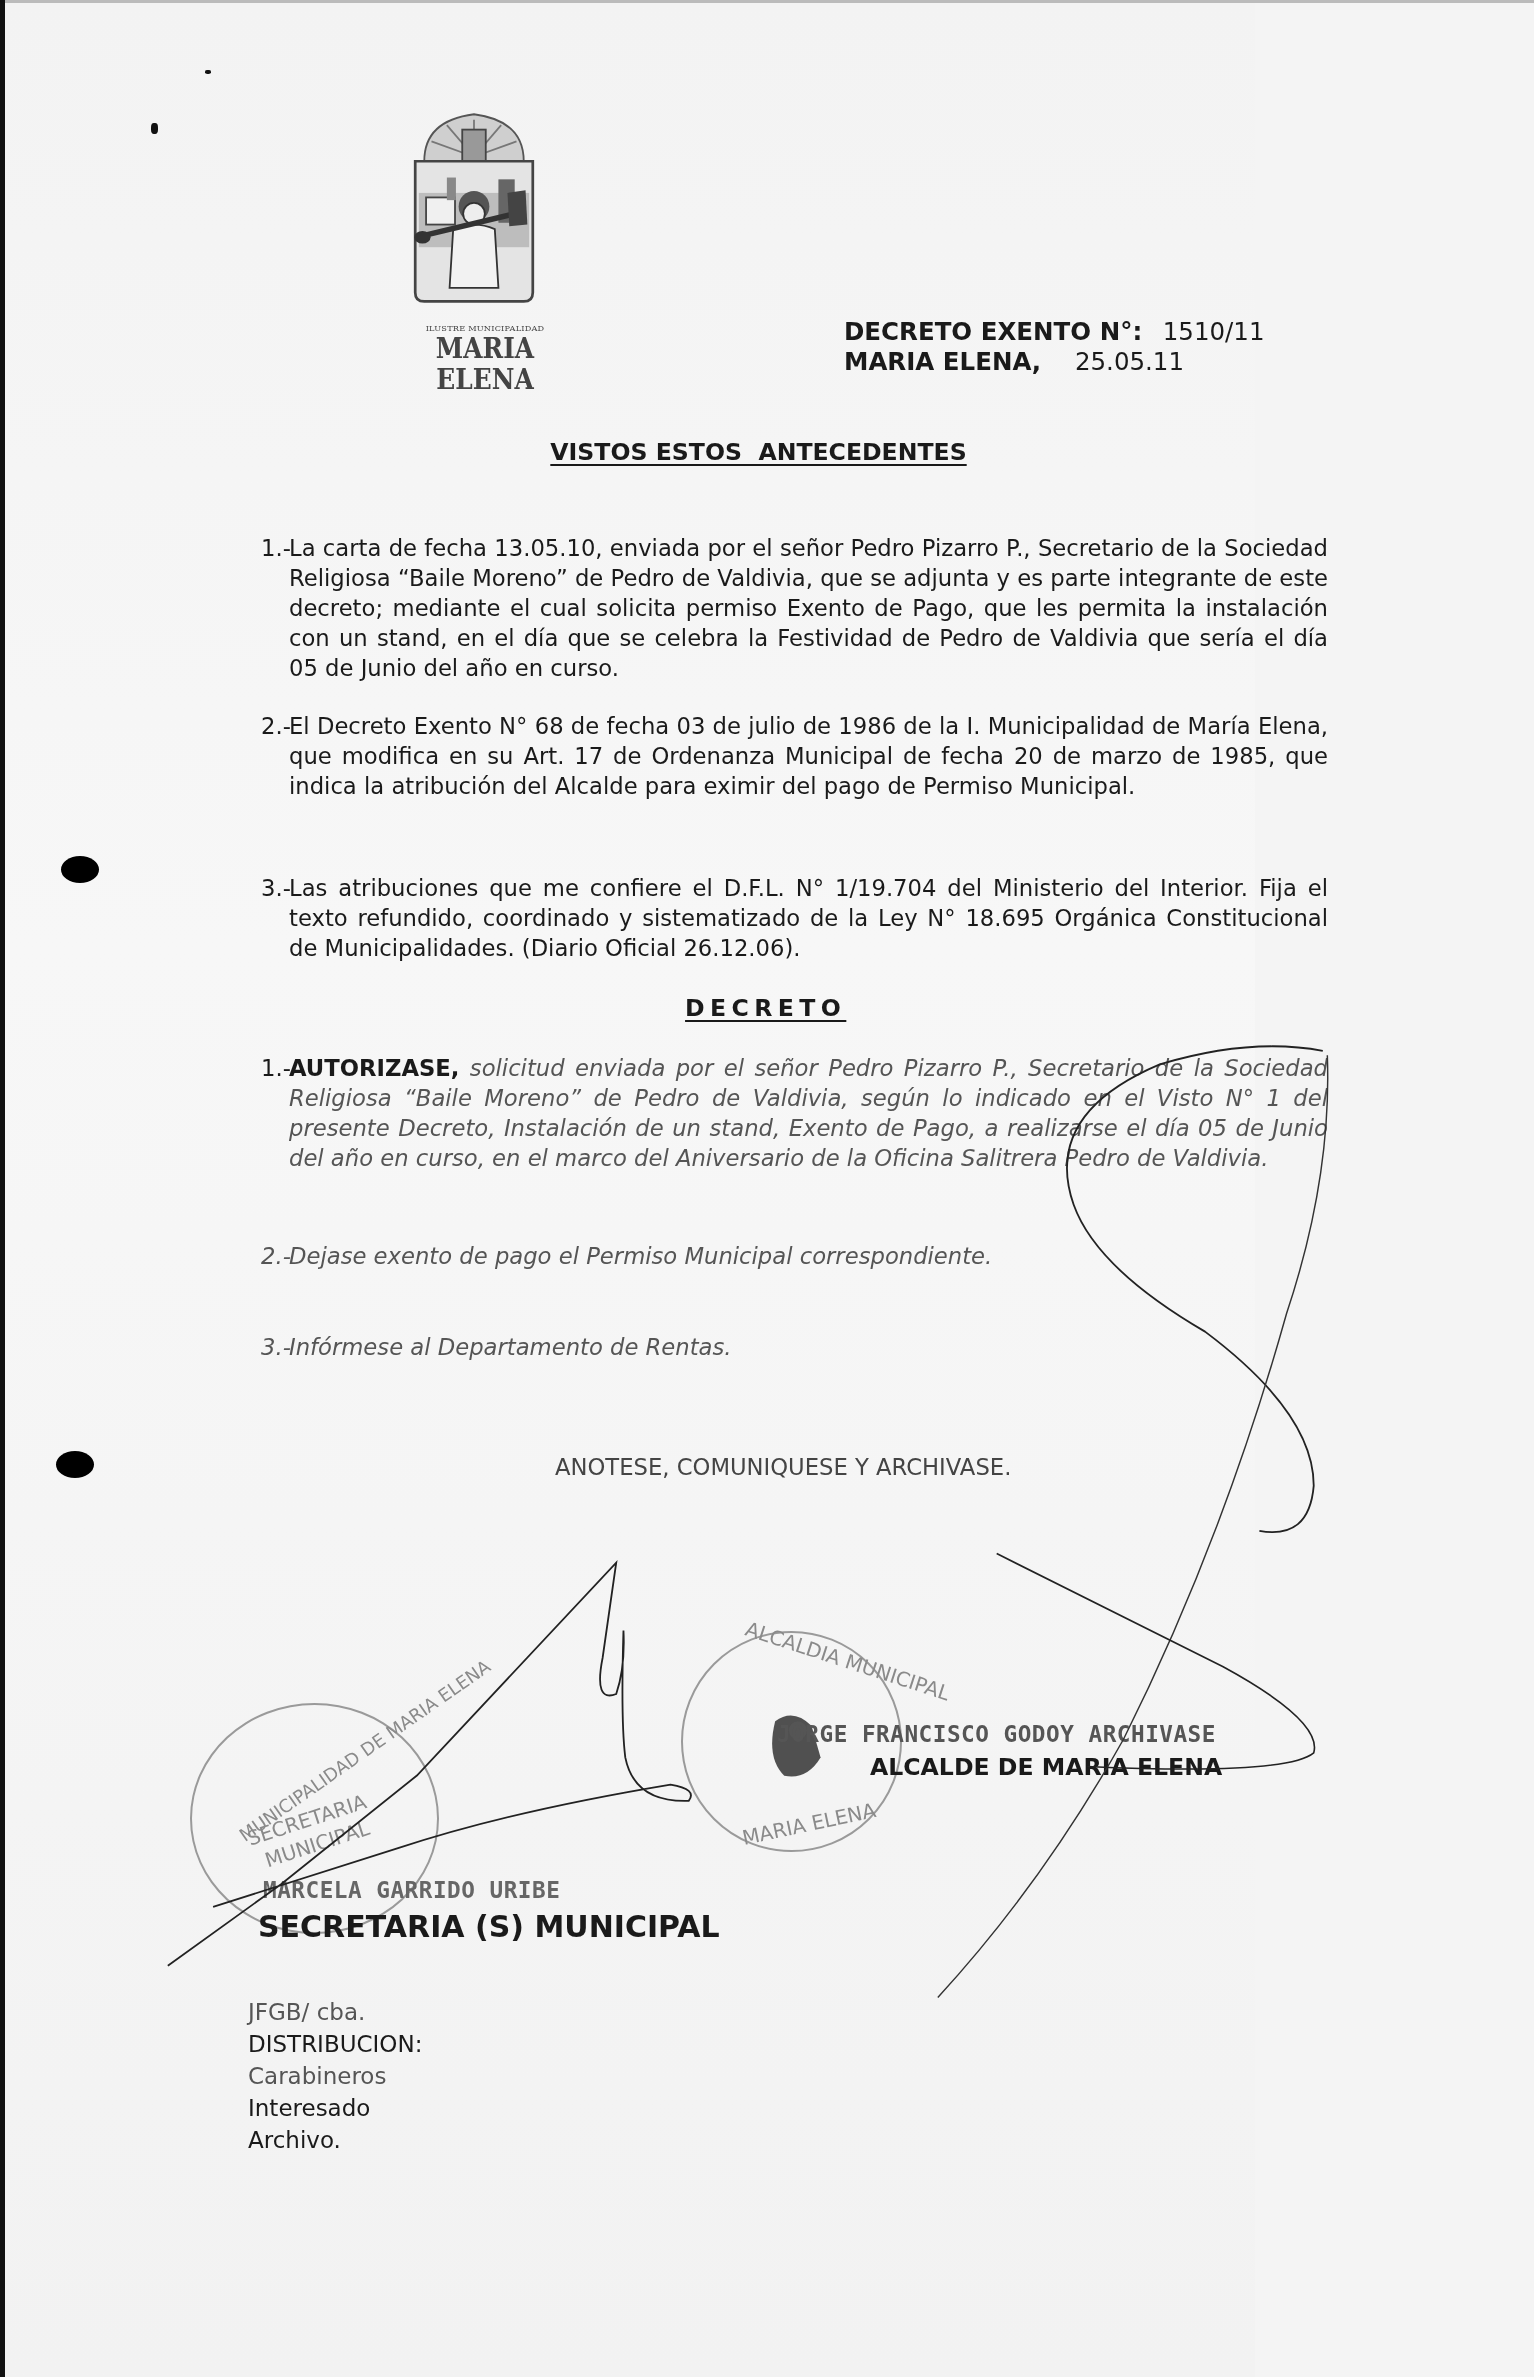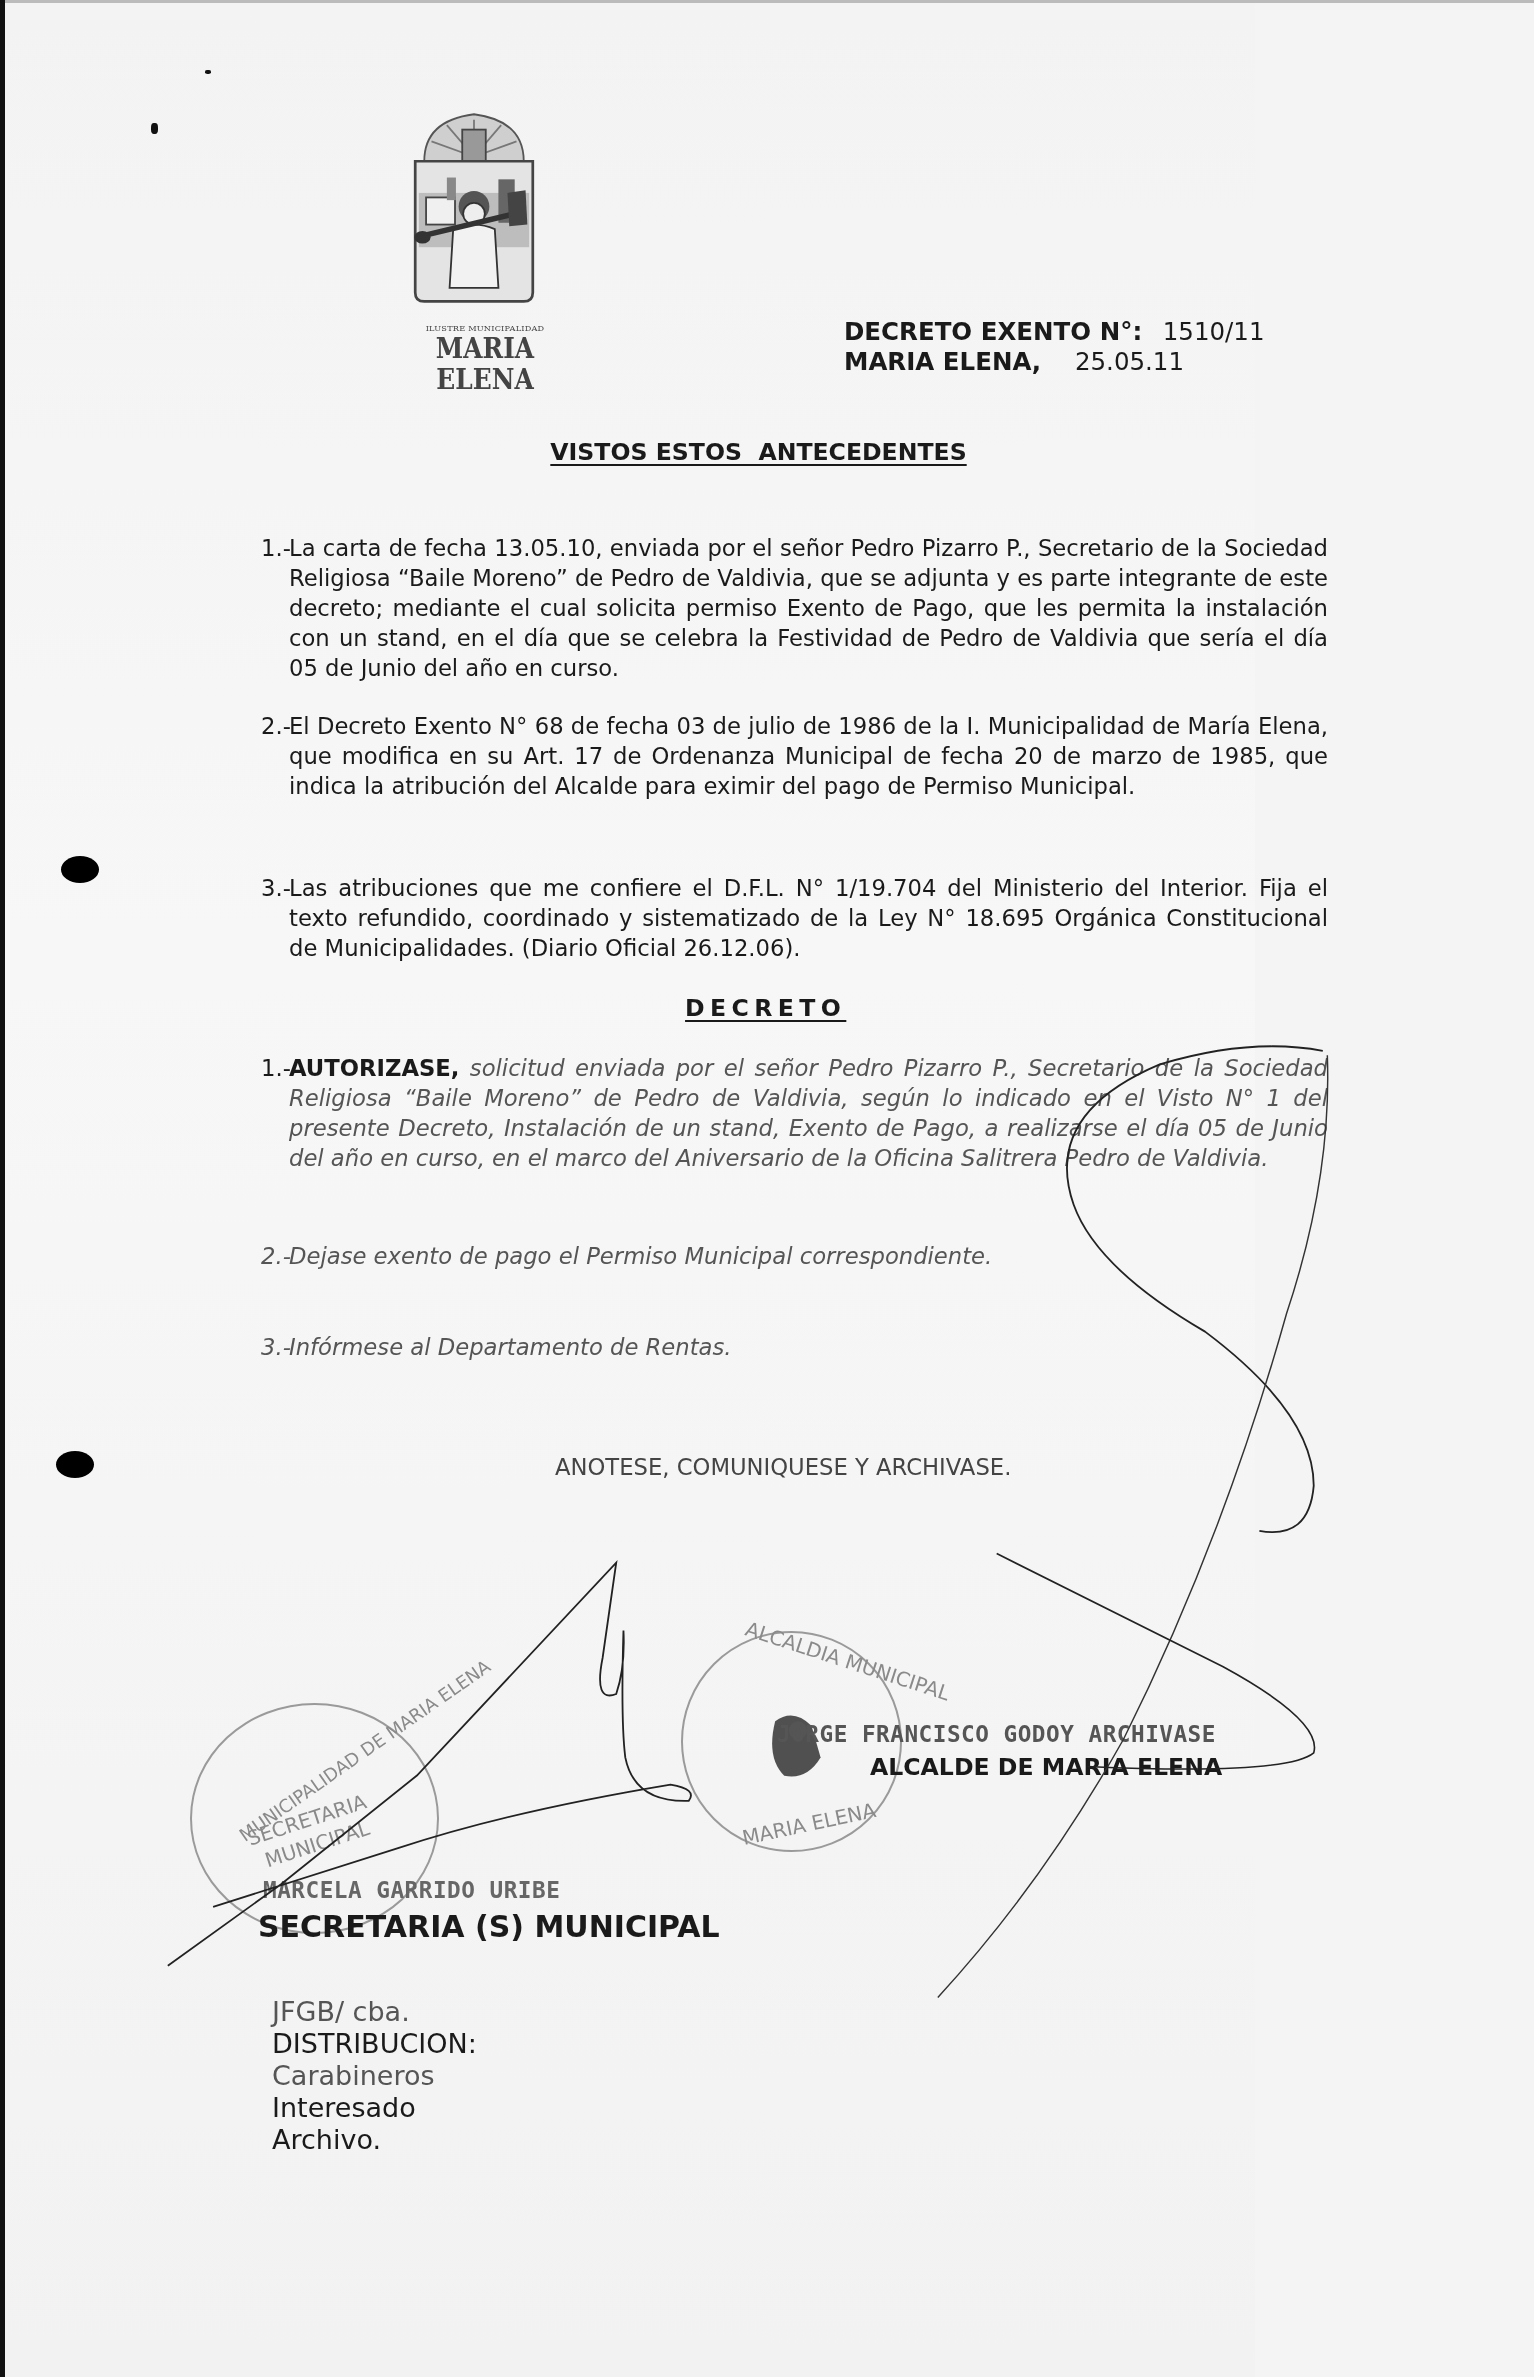--- a/index.html
+++ b/index.html
@@ -44,21 +44,21 @@
 
   .stamp { position:absolute; border-radius:50%; border:2.7px double #9a9a9a; }
   .stamp-text { position:absolute; color:#8a8a8a; font-size:20px; font-family:"DejaVu Sans", sans-serif; }
 
   .sig-name { position:absolute; font-family:"DejaVu Sans Mono", monospace; font-weight:bold; white-space:nowrap; }
   .alc-name { left:777px; top:1721px; font-size:22.7px; color:#555; letter-spacing:0.5px; }
   .alc-title { left:870px; top:1753px; font-size:23.6px; color:#1a1a1a; font-family:"DejaVu Sans", sans-serif; }
   .sec-name { left:263px; top:1877px; font-size:22.7px; color:#666; letter-spacing:0.5px; }
   .sec-title { left:258px; top:1909px; font-size:30px; color:#1a1a1a; font-family:"DejaVu Sans", sans-serif; }
 
-  .footer { position:absolute; left:248px; top:1996px; font-size:27px; line-height:32px;margin-left:24px; }
+  .footer { position:absolute; left:248px; top:1996px; font-size:23px; line-height:32px; }
   .footer .muted { color:#555; }
 
   svg.overlay { position:absolute; left:0; top:0; width:1535px; height:2377px; pointer-events:none; }
 </style>
 </head>
 <body>
 
 <div class="page">
   <div class="top-edge"></div>
   <div class="left-edge"></div>

